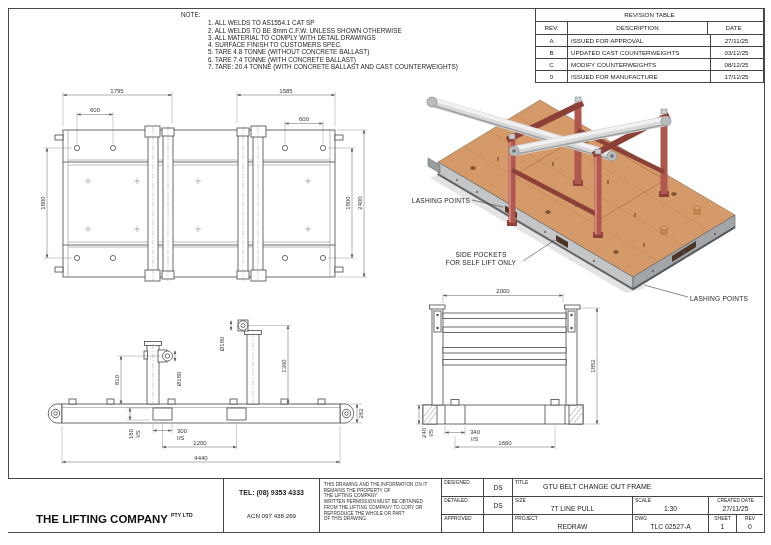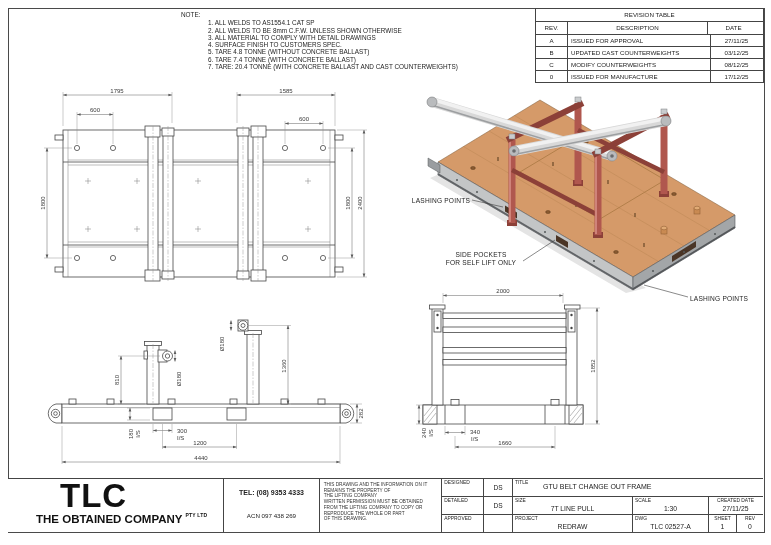--- a/index.html
+++ b/index.html
@@ -417,22 +417,21 @@
   </div>
   <div class="rt-row rt-data">
     <div class="c1">0</div>
     <div class="c2">ISSUED FOR MANUFACTURE</div>
     <div class="c3">17/12/25</div>
   </div>
 </div>
 
 <div id="titleblock" class="abs">
   <div id="tb-logo" class="tb-sec">
-    <div class="logo-big">TLC</div>
-    <div class="logo-name"><span>THE OBTAINED COMPANY</span> <span class="logo-suffix">PTY LTD</span></div>
+    <div class="logo-name"><span>THE LIFTING COMPANY</span> <span class="logo-suffix">PTY LTD</span></div>
   </div>
   <div id="tb-contact" class="tb-sec">
     <div class="tb-tel">TEL: (08) 9353 4333</div>
     <div class="tb-acn">ACN 097 438 269</div>
   </div>
   <div id="tb-disclaimer" class="tb-sec">THIS DRAWING AND THE INFORMATION ON IT
 REMAINS THE PROPERTY OF
 THE LIFTING COMPANY
 WRITTEN PERMISSION MUST BE OBTAINED
 FROM THE LIFTING COMPANY TO COPY OR

